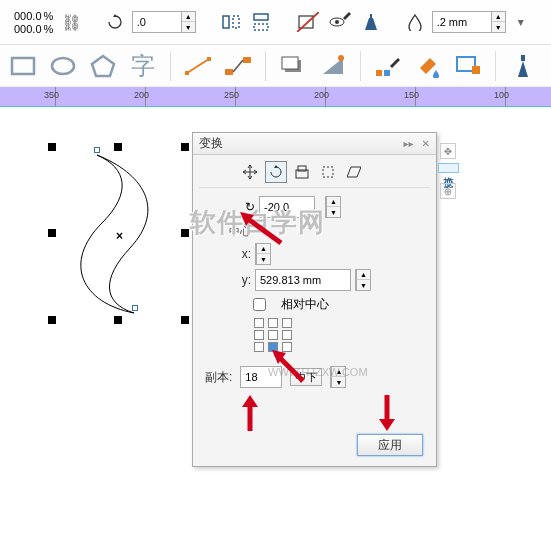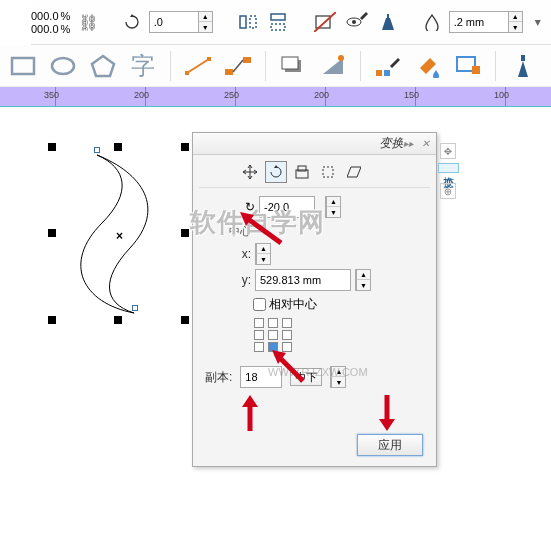--- a/index.html
+++ b/index.html
@@ -12,23 +12,22 @@
     height: 553px;
     overflow: hidden;
     position: relative;
   }
   .top-toolbar {
     display: flex;
     align-items: center;
     height: 45px;
     background: #fefefe;
     border-bottom: 1px solid #e0e0e0;
-    padding: 2px 0;
+    padding: 2px 14px;
     gap: 8px;
-    margin-left: 31px;
   }
   .pct-block { display:flex; flex-direction:column; gap:1px; font-size:11px;}
   .pct-block span { display:flex; align-items:center; gap:2px;}
   .tiny-lock { font-size:16px; color:#555; }
   .iconbtn {
     width: 30px; height: 30px;
     border: 1px solid #ccc;
     background: linear-gradient(#fff,#f0f0f0);
     display:flex; align-items:center; justify-content:center;
     border-radius:2px;
@@ -86,38 +85,37 @@
   .node{position:absolute;width:6px;height:6px;border:1px solid #3a6ea5;background:#fff;}
   
   .dock {
     position:absolute; left:192px; top:25px;
     width:245px; height:335px;
     background:#f4f4f4;
     border:1px solid #aaa;
     box-shadow:2px 2px 4px rgba(0,0,0,0.2);
   }
   .dock-title{
-    height:22px;display:flex;align-items:center;justify-content:flex-end;
+    height:22px;display:flex;align-items:center;justify-content:space-between;
     padding:0 6px;font-size:12px;color:#333;
     background:linear-gradient(#fafafa,#ececec);
     border-bottom:1px solid #ccc;
-    font-style:italic;
   }
   .dock-title .r{display:flex;gap:8px;color:#888;font-size:10px;cursor:pointer;}
   .dock-body{padding:6px;position:relative;height:calc(100% - 22px);}
   .mode-row{display:flex;gap:4px;justify-content:flex-start;padding-left:40px;padding-bottom:4px;border-bottom:1px solid #ddd;margin-bottom:8px;}
   .mode-row .m{
     width:22px;height:22px;display:flex;align-items:center;justify-content:center;
     border:1px solid transparent;color:#333;
   }
   .mode-row .m.active{border:1px solid #888;background:#e8f2fb;}
   .rowflex{display:flex;align-items:center;gap:4px;margin:4px 0;}
   .rowflex .lbl{min-width:20px;text-align:right;color:#333;}
   .mid-note{font-size:11px;color:#555;margin:6px 0 2px 30px;}
-  .chk{display:flex;align-items:center;gap:0;margin-left:50px;margin-top:4px;}
+  .chk{display:flex;align-items:center;gap:12px;margin-left:50px;margin-top:4px;}
   .chk input{width:13px;height:13px;}
   .anchor-grid{margin-left:55px;margin-top:4px;}
   .anchor-grid .arow{display:flex;gap:4px;margin:2px 0;}
   .anchor-grid .ac{
     width:14px;height:14px;border:1px solid #888;background:#fff;
     display:flex;align-items:center;justify-content:center;
   }
   .anchor-grid .ac.small{width:10px;height:10px;}
   .anchor-grid .ac.sel{background:#4a90d9;}
   .apply-btn{

